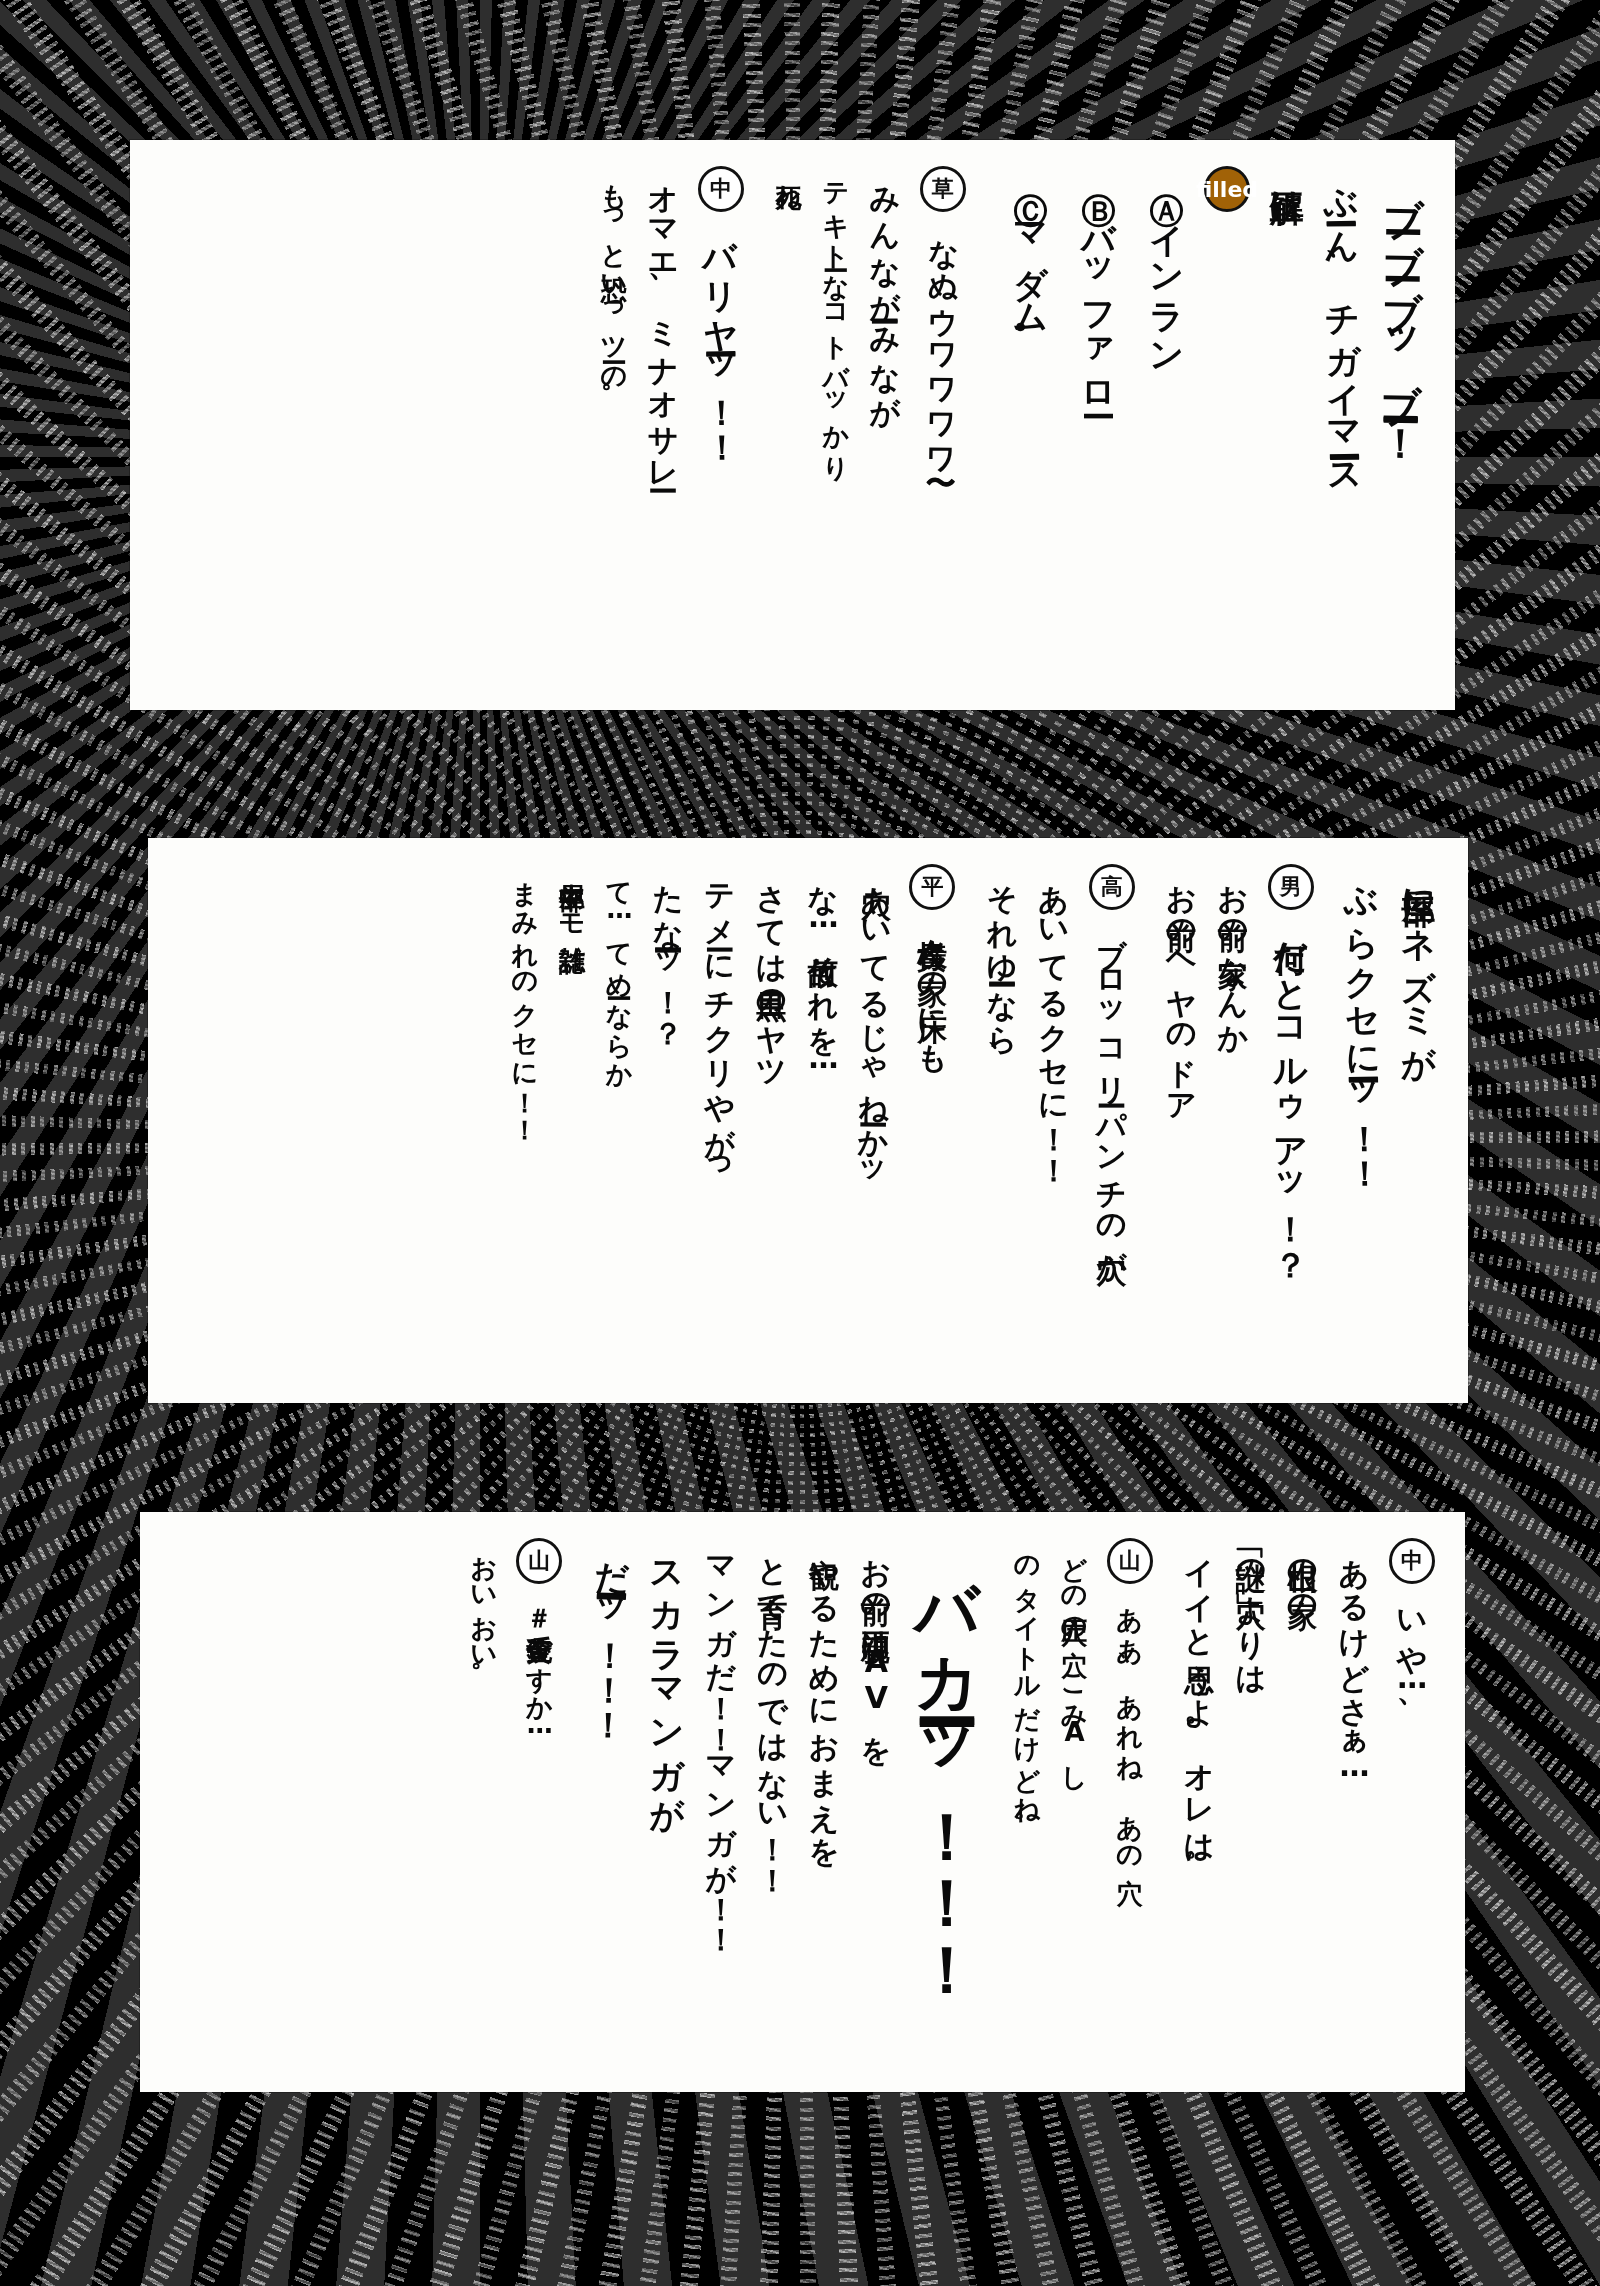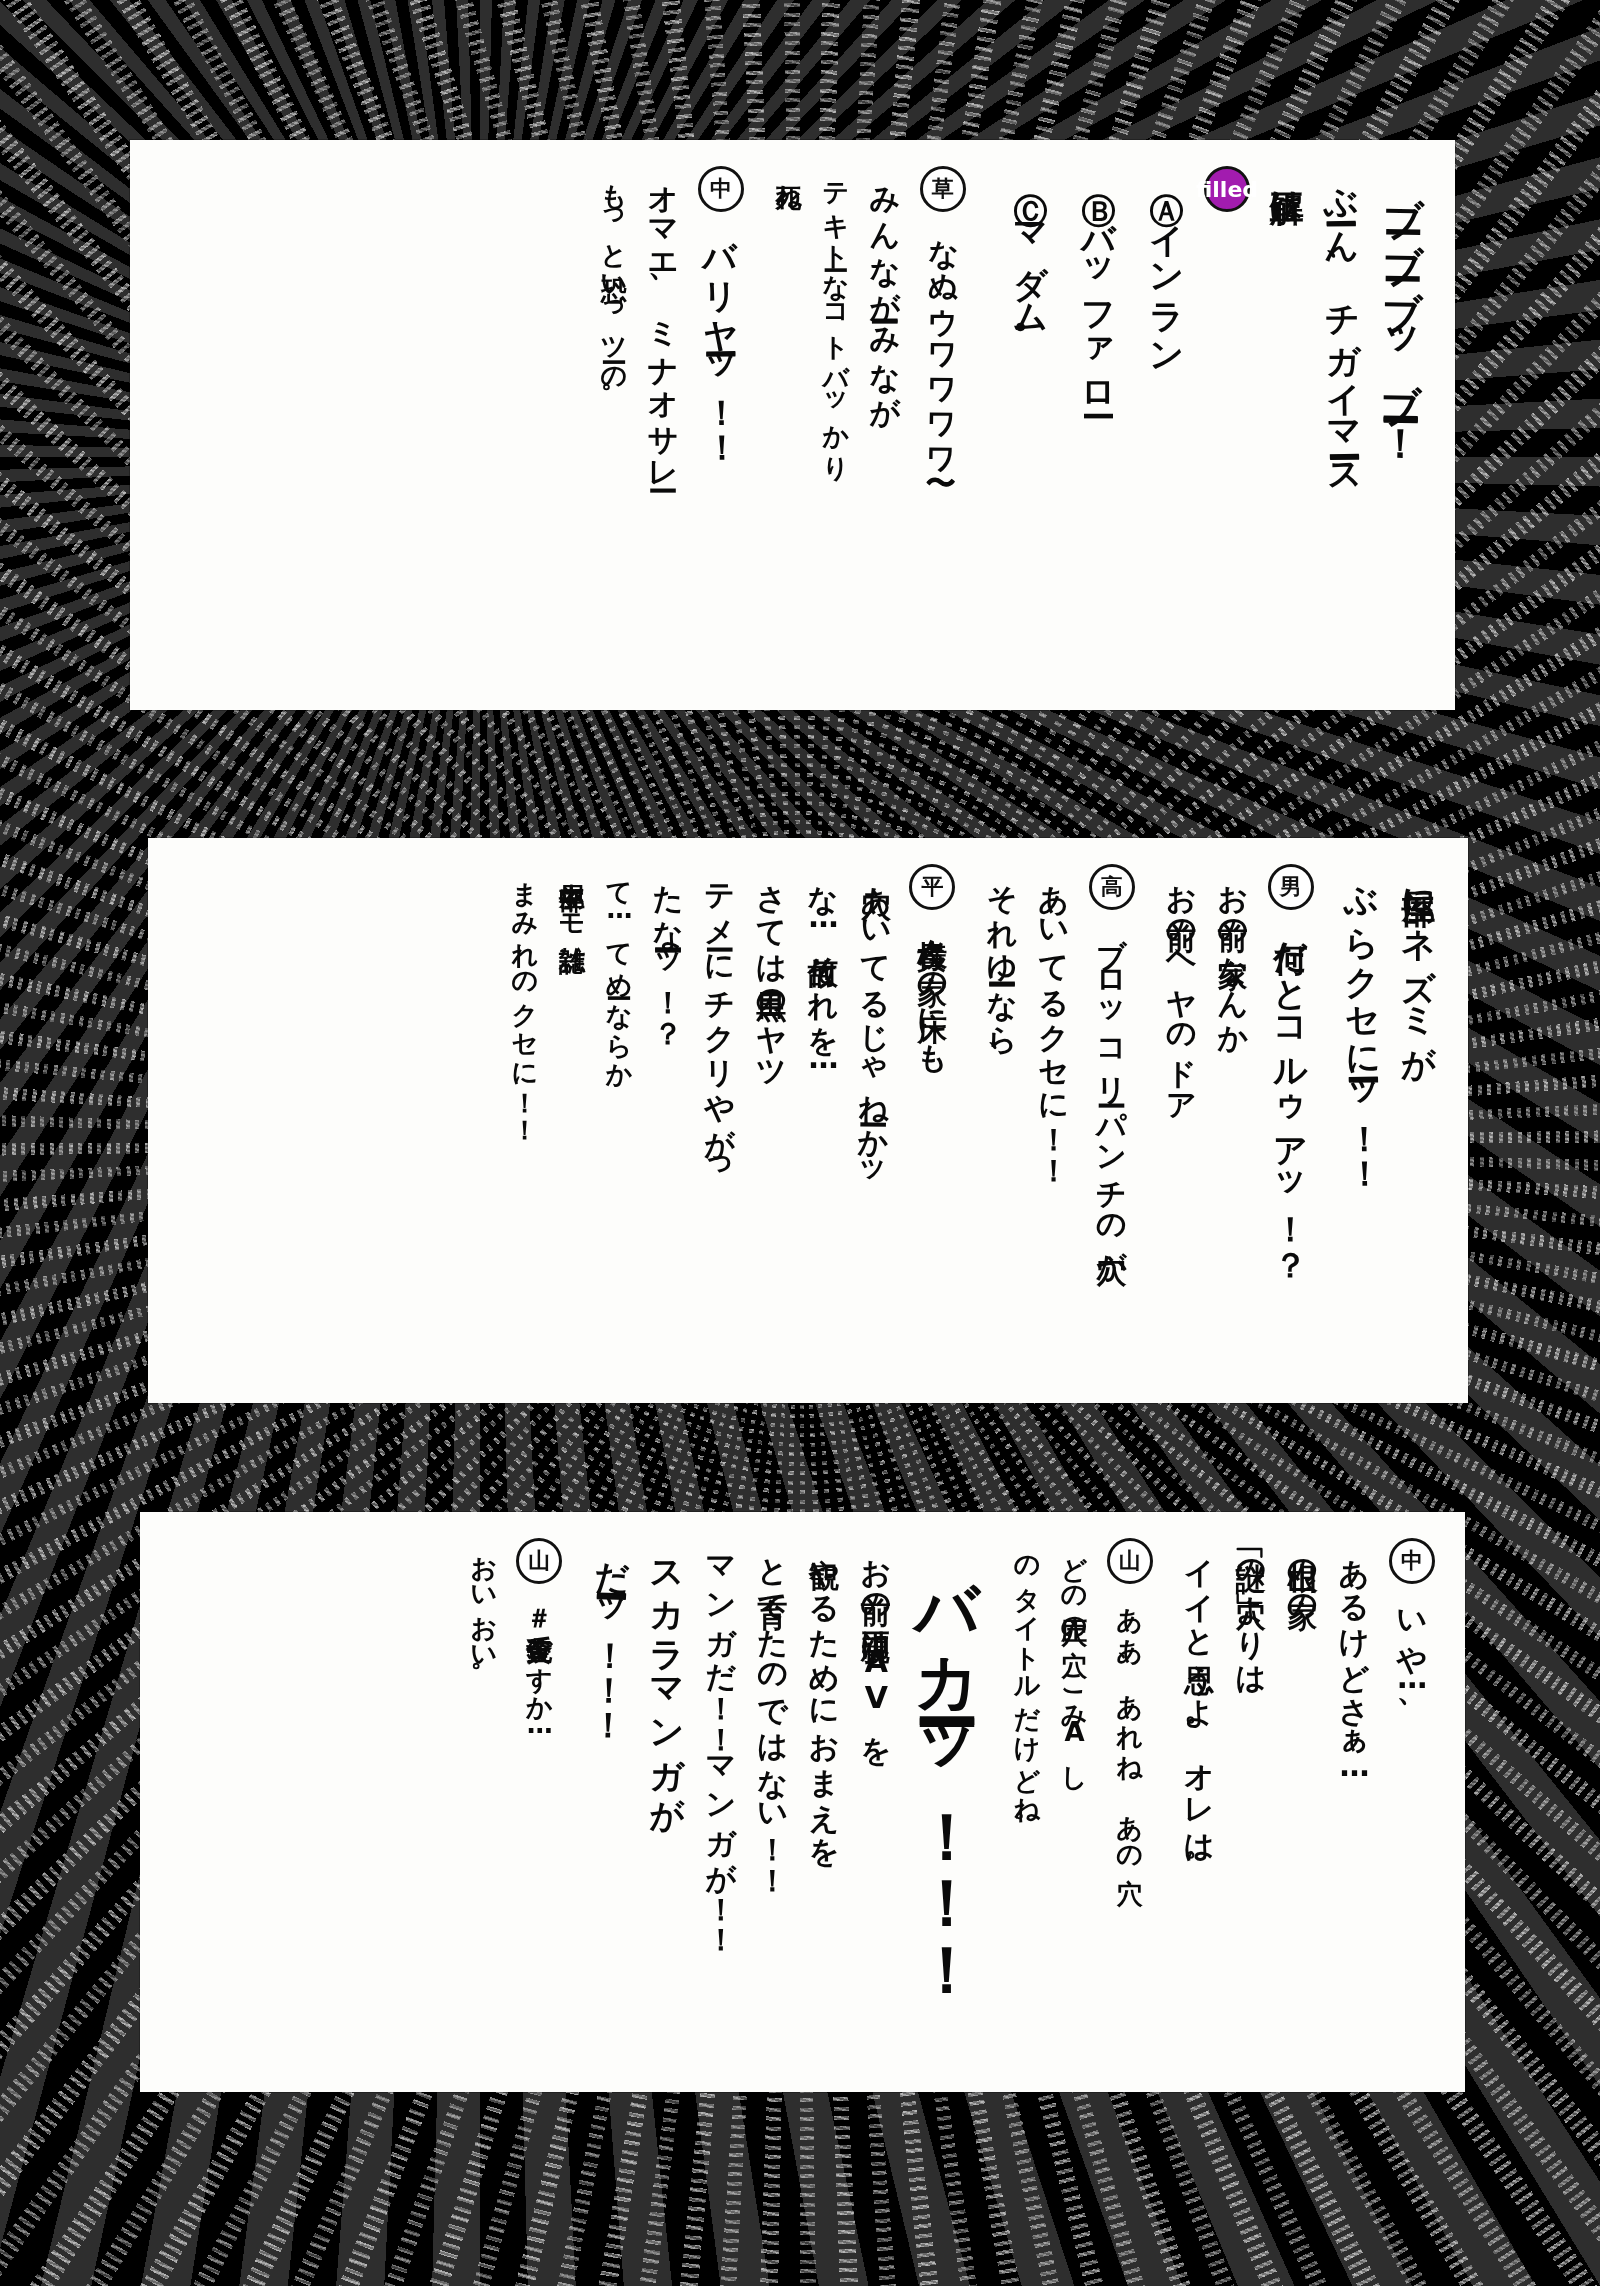--- a/index.html
+++ b/index.html
@@ -105,21 +105,21 @@
     height: 40px;
     border: 3px solid #111;
     border-radius: 50%;
     font-size: 22px;
     font-weight: 700;
     color: #111;
     margin: 0 0 6px 0;
     flex: 0 0 auto;
     background: #fff;
   }
-  .marker.filled { background:#a21caf; color:#fff; border-color:#111; }
+  .marker.filled { background:#a16207; color:#fff; border-color:#111; }
 
   .col-wrap {
     display: flex;
     flex-direction: column;
     align-items: center;
     height: 100%;
   }
   .col-wrap .col { flex: 0 1 auto; }
 </style>
 </head>

